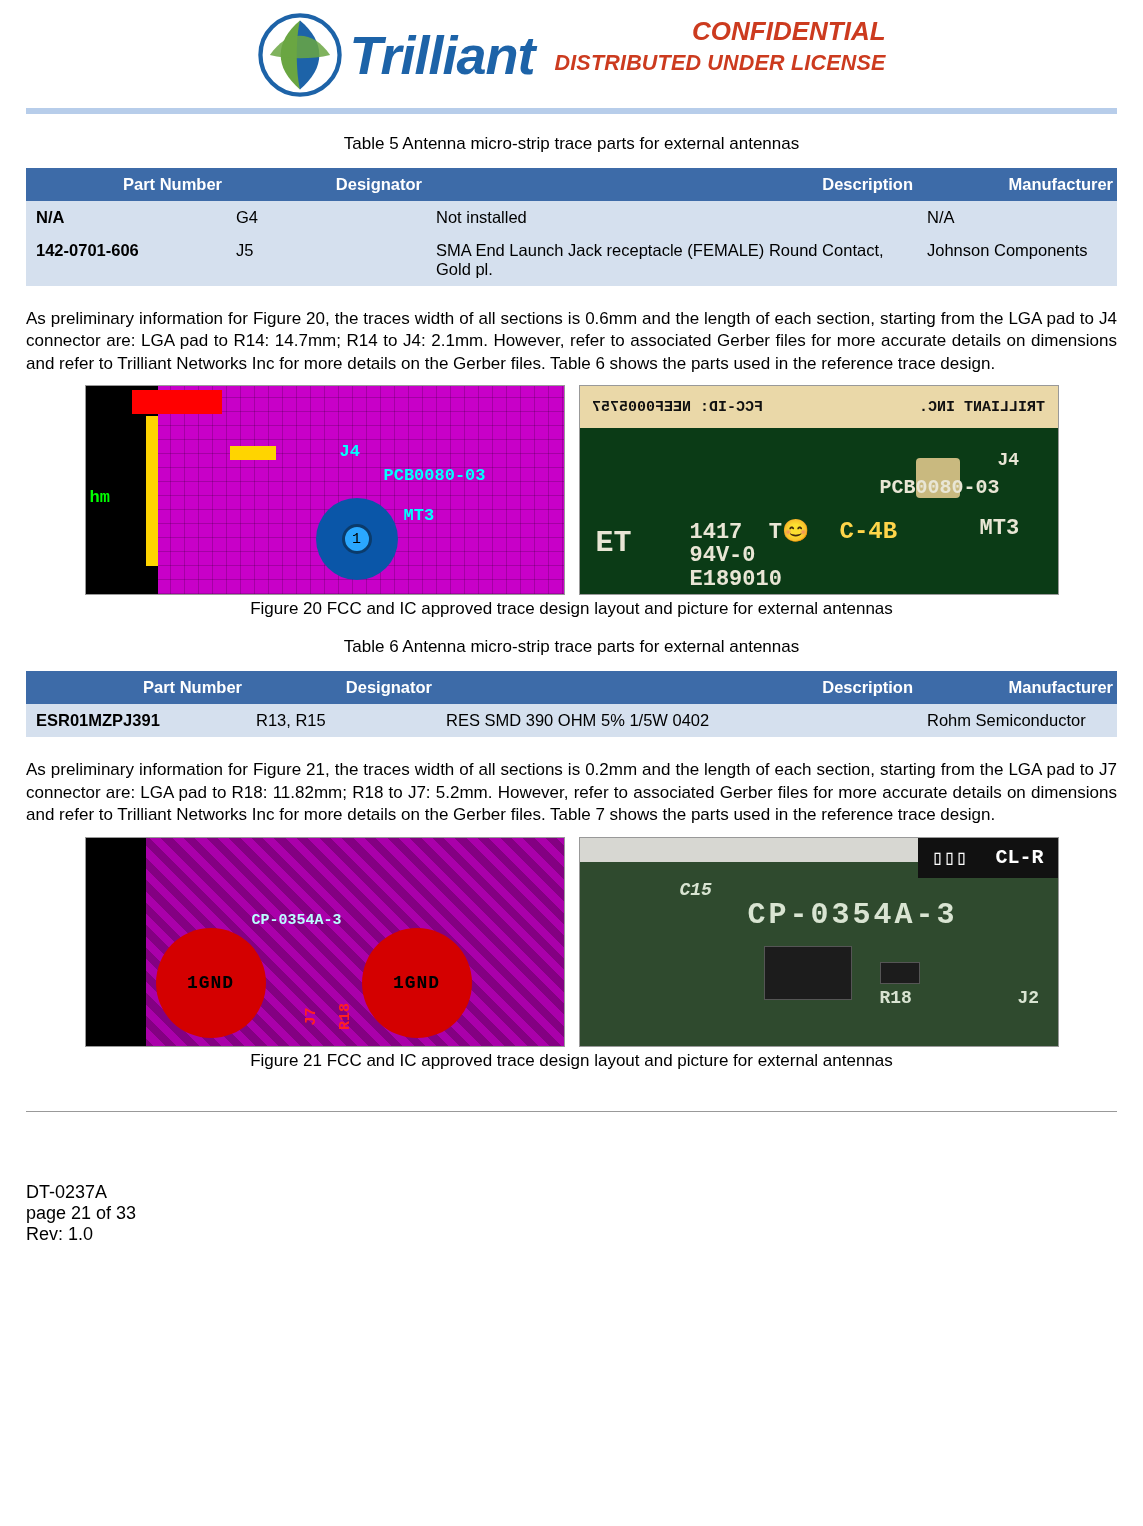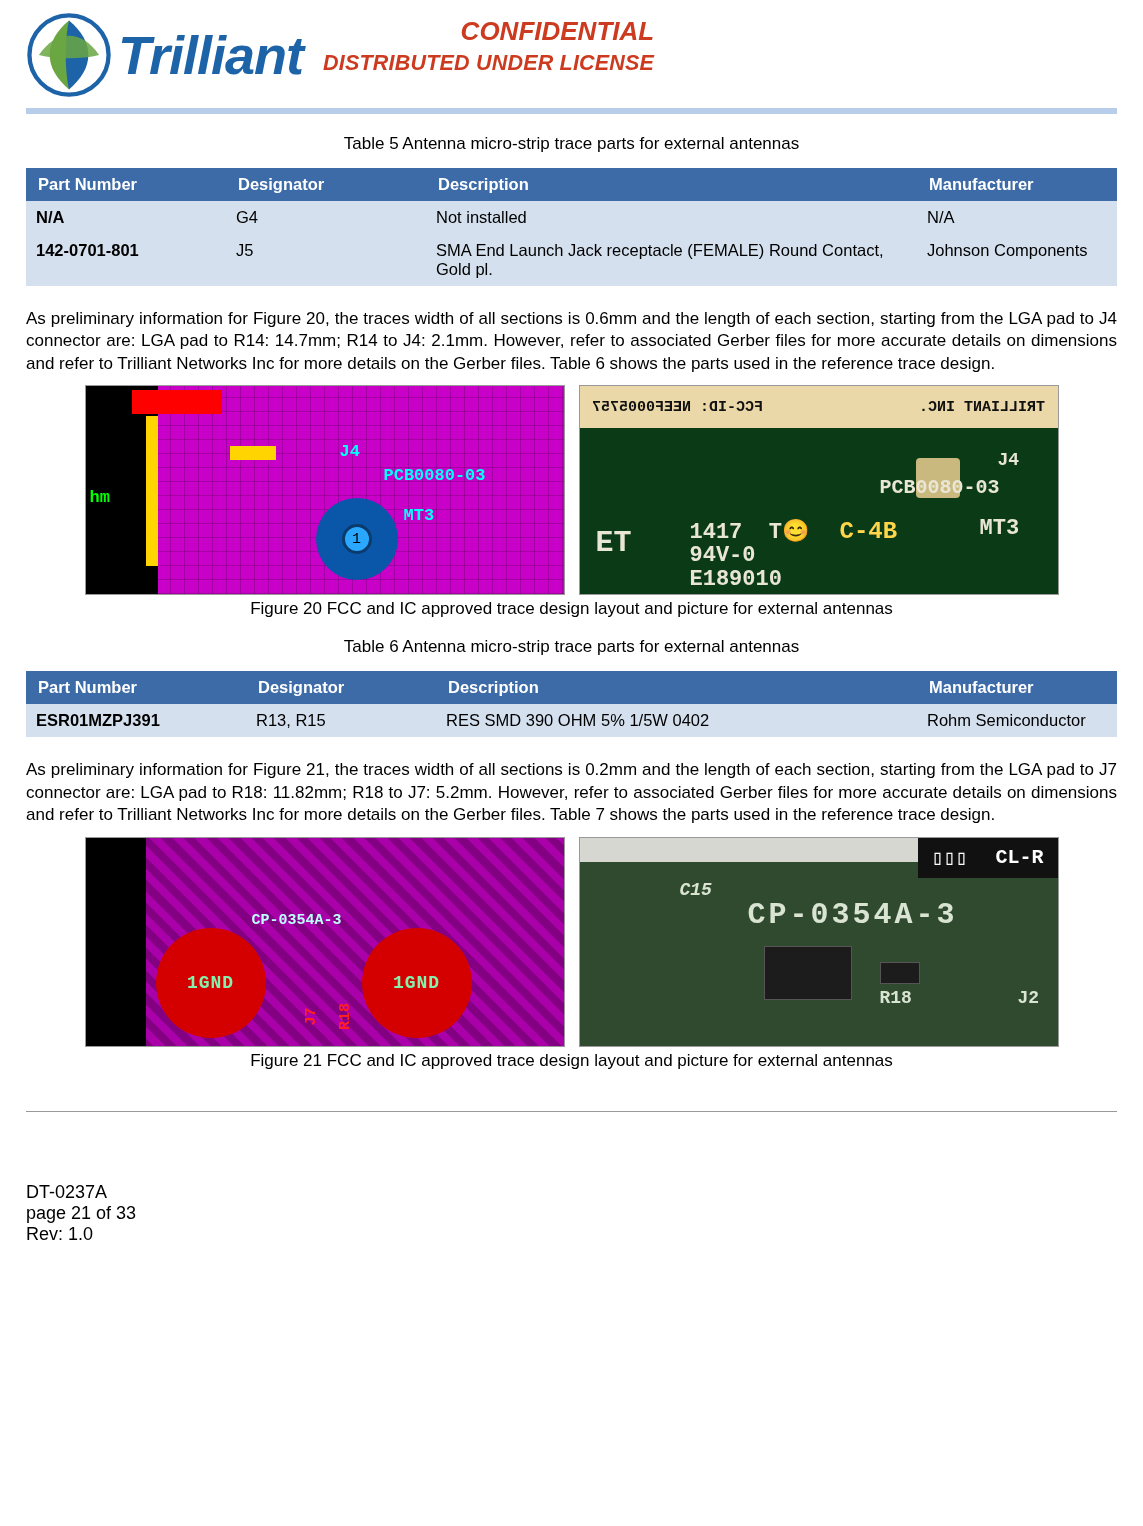--- a/index.html
+++ b/index.html
@@ -11,21 +11,21 @@
     background: #fff;
   }
   .page {
     width: 1143px;
     margin: 0 auto;
     padding: 12px 26px 24px 26px;
     position: relative;
   }
   .header {
     display: flex;
-    justify-content: flex-start;
+    justify-content: center;
     align-items: flex-start;
     margin-bottom: 6px;
   }
   .logo {
     display: flex;
     align-items: center;
     gap: 6px;
   }
   .logo-mark svg { display: block; }
   .logo-text {
@@ -65,22 +65,22 @@
     margin: 10px 0 14px 0;
   }
   table.parts {
     width: 100%;
     border-collapse: collapse;
     font-size: 16.5px;
   }
   table.parts th {
     background: #3d6ba8;
     color: #fff;
-    text-align: left;
-    padding: 7px 12px;
+    text-align: right;
+    padding: 7px 4px;
     font-weight: bold;
   }
   table.parts td {
     padding: 7px 10px;
     vertical-align: top;
   }
   table.parts tr.alt td {
     background: #d5e0ee;
   }
   table.parts td.pn { font-weight: bold; }
@@ -131,21 +131,21 @@
   .ph1 .silk.s4{ left:400px; top:130px; font-size:22px;}
   .ph1 .silk.s5{ left:418px; top:64px; font-size:18px;}
   .ph1 .connector { position:absolute; left:336px; top:72px; width:44px; height:40px; background:#c9b97f; border-radius:4px;}
   .ph1 .yel{ color:#ffd54a;}
   
   .lay2 { background:#000;}
   .lay2 .pink {position:absolute; inset:0; background:
      repeating-linear-gradient(45deg,#c800c8 0 8px,#9b0099 8px 16px); opacity:.85;}
   .lay2 .blk { position:absolute; left:0; top:0; width:60px; height:100%; background:#000;}
   .lay2 .circ{ position:absolute; width:110px; height:110px; border-radius:50%; background:#d40000; display:flex; align-items:center;justify-content:center;}
-  .lay2 .circ span{ font-size:18px; color:#86efac; font-weight:bold; letter-spacing:1px;}
+  .lay2 .circ span{ font-size:18px; color:#000000; font-weight:bold; letter-spacing:1px;}
   .lay2 .c1{ left:70px; top:90px;} .lay2 .c2{ left:276px; top:90px;}
   .lay2 .label{position:absolute; color:#6ff; font-size:15px; font-weight:bold;}
   .lay2 .label.r{color:#ff2020;}
   
   .ph2 { background:#2f4a2e;}
   .ph2 .edge{position:absolute; top:0;left:0;right:0;height:24px;background:#d7d7d2;}
   .ph2 .edge2{position:absolute; top:0;right:0;width:140px;height:40px;background:#111; color:#fff; display:flex;align-items:center;justify-content:space-around;font-size:20px; font-weight:bold;}
   .ph2 .silk{position:absolute; color:#d9e4d2; font-weight:bold;}
   .ph2 .silk.b{font-size:30px; left:168px; top:60px; letter-spacing:3px;}
   .ph2 .silk.s{font-size:18px;}
@@ -198,21 +198,21 @@
       </tr>
     </thead>
     <tbody>
       <tr class="alt">
         <td class="pn">N/A</td>
         <td>G4</td>
         <td>Not installed</td>
         <td>N/A</td>
       </tr>
       <tr class="alt">
-        <td class="pn">142-0701-801</td>
+        <td class="pn">142-0701-606</td>
         <td>J5</td>
         <td>SMA End Launch Jack receptacle (FEMALE) Round Contact, Gold pl.</td>
         <td>Johnson Components</td>
       </tr>
     </tbody>
   </table>
 
   <p class="bodytext">As preliminary information for Figure 20, the traces width of all sections is 0.6mm and the length of each section, starting from the LGA pad to J4 connector are: LGA pad to R14: 14.7mm; R14 to J4: 2.1mm.  However, refer to associated Gerber files for more accurate details on dimensions and refer to Trilliant Networks Inc for more details on the Gerber files.  Table 6 shows the parts used in the reference trace design.</p>
 
   <div class="figrow">

